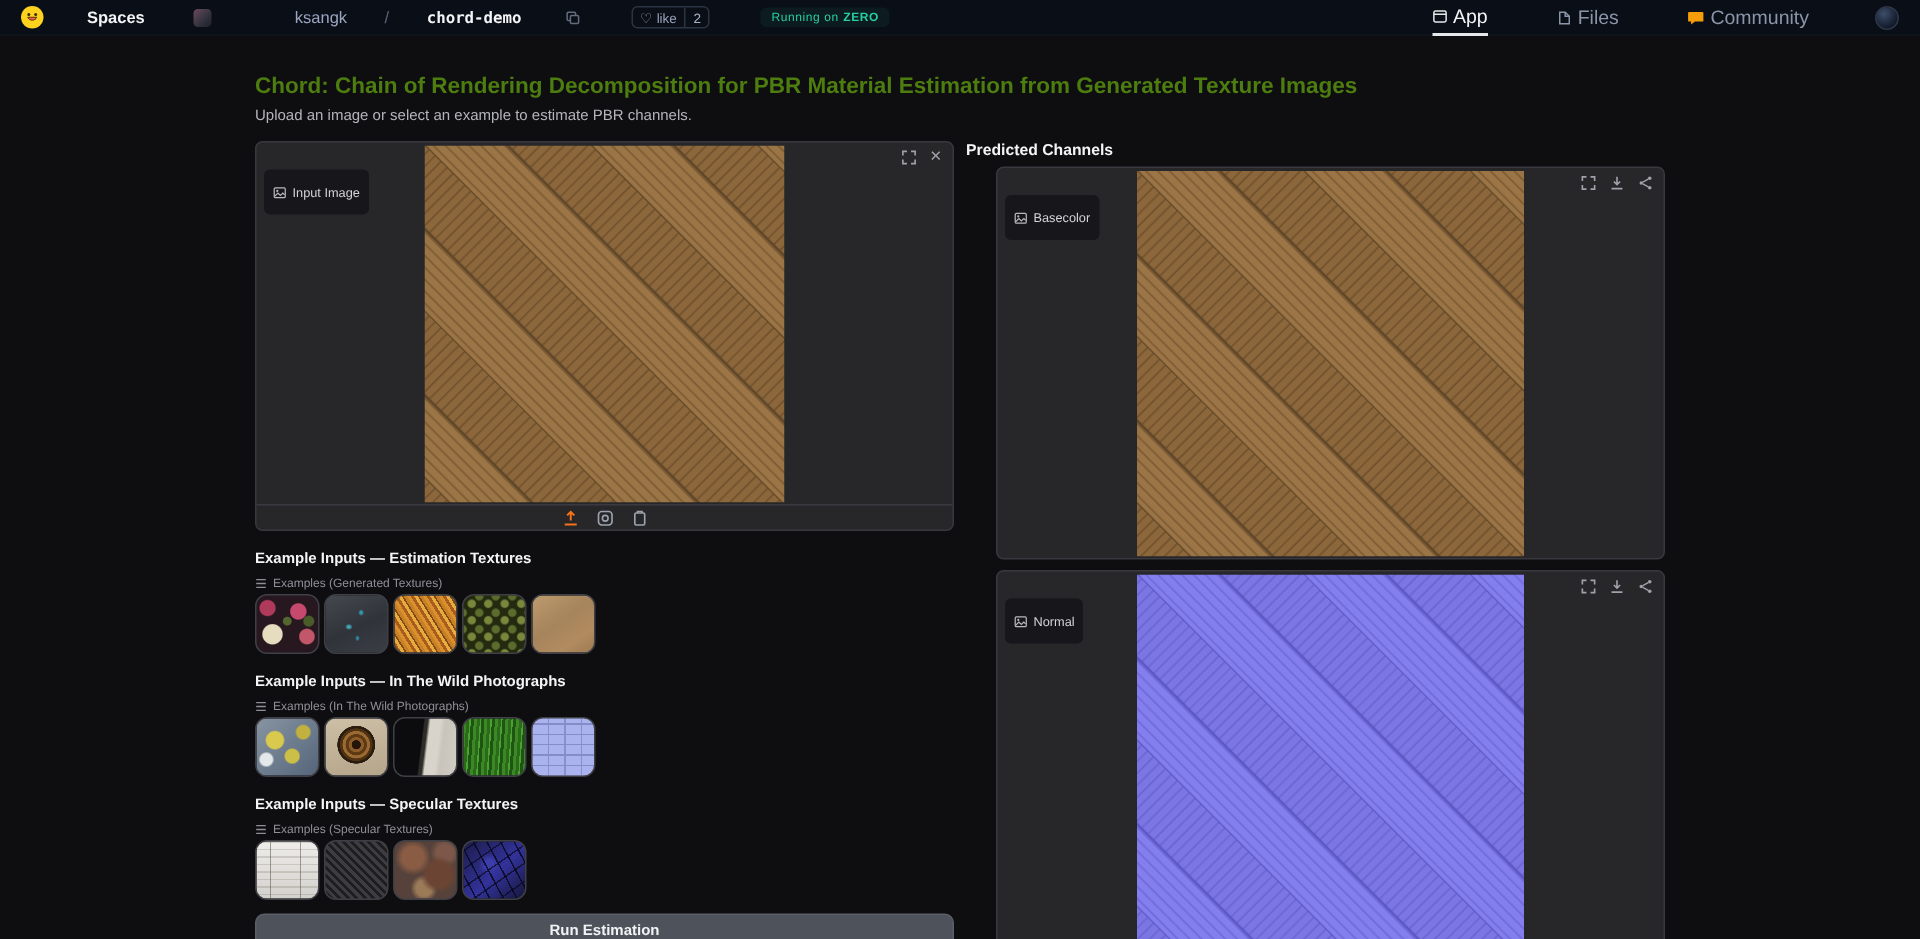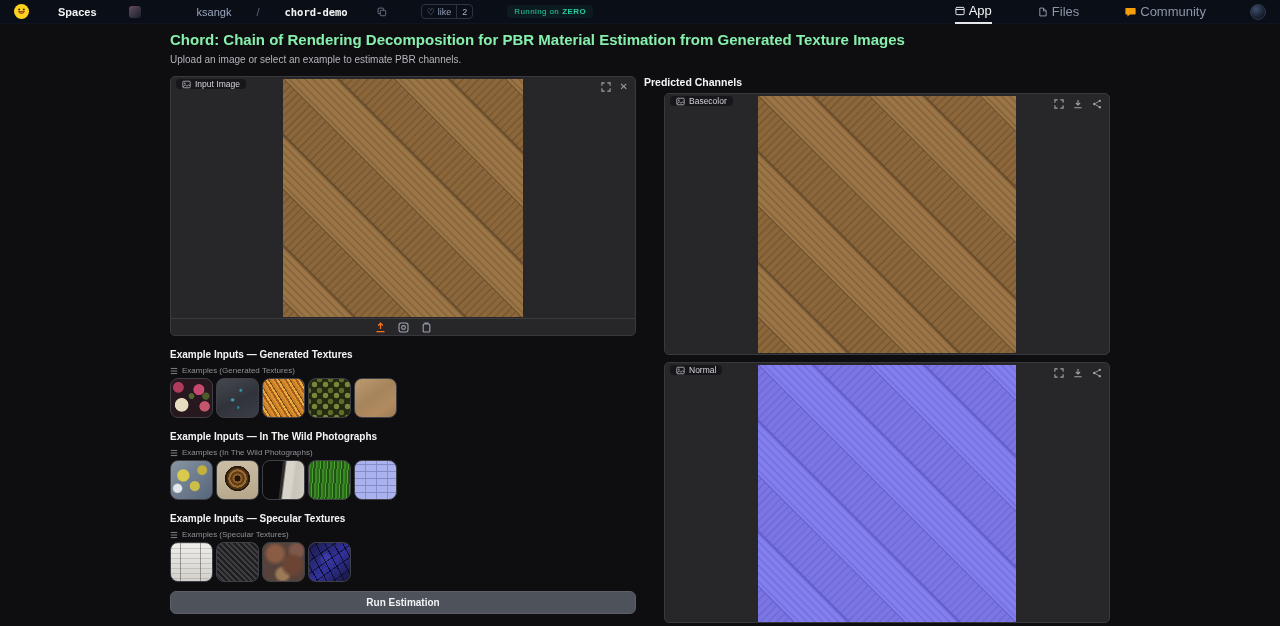--- a/index.html
+++ b/index.html
@@ -34,32 +34,32 @@
     border-radius:4px; padding:2px 7px; font-size:8px; color:#27cf9d; letter-spacing:.4px; cursor:pointer; }
   .running-badge .zero { font-weight:700; }
   .nav-item { display:inline-flex; align-items:center; gap:4px; color:#8b95a8; font-size:13px;
     margin-left:22px; cursor:pointer; height:24px; }
   .nav-item.active { color:#f3f4f6; border-bottom:2px solid #e5e7eb; }
   .user-avatar { width:16px; height:16px; border-radius:50%; margin-left:20px; cursor:pointer;
     background:radial-gradient(circle at 35% 30%, #3d4d69, #141b2b 70%); border:1px solid #2c3748; }
   .icn { display:inline-flex; }
   
   .page { width:940px; margin:0 auto; }
-  .title { font-size:15px; font-weight:700; color:#86efac; margin-top:6px; line-height:19px; }
+  .title { font-size:15px; font-weight:700; color:#4d7c0f; margin-top:24px; line-height:19px; }
   .subtitle { font-size:10px; color:#b4b4bb; margin-top:5px; }
   .cols { display:flex; gap:8px; margin-top:11px; }
   .col-left { width:466px; }
   .col-right { width:466px; }
   
   .panel { position:relative; background:#27272a; border:1px solid #38383e; border-radius:5px; }
   .input-panel { height:260px; }
   .out-panel { height:262px; margin-top:5px;margin-left:20px; }
   .out-panel.normal { height:261px; margin-top:7px; }
-  .chip { position:absolute; top:2px; left:5px; z-index:3; background:rgba(22,22,25,.88);
-    border-radius:4px; padding:0 6px; font-size:8.5px; color:#d4d4d8;
+  .chip { position:absolute; top:18px; left:5px; z-index:3; background:rgba(22,22,25,.88);
+    border-radius:4px; padding:10px 6px; font-size:8.5px; color:#d4d4d8;
     display:inline-flex; align-items:center; gap:4px; }
   .panel-icons { position:absolute; top:5px; right:7px; z-index:3; display:flex; gap:9px;
     color:#a1a1aa; align-items:center; }
   .panel-icons .pi { cursor:pointer; display:inline-flex; font-size:10px; line-height:10px; color:#a1a1aa; }
   .img-area { height:241px; display:flex; align-items:center; justify-content:center; cursor:pointer; }
   .out-area { height:100%; display:flex; align-items:flex-start; justify-content:center; padding-top:2px; overflow:hidden; }
   .img-toolbar { height:18px; border-top:1px solid #3a3a40; display:flex; align-items:center;
     justify-content:center; gap:12px; }
   .tool { display:inline-flex; cursor:pointer; }
   
@@ -257,21 +257,21 @@
           </span>
           <span class="tool">
             <svg width="11" height="11" viewBox="0 0 11 11" fill="none" stroke="#9ca3af" stroke-width="1.1">
                 <rect x="2.2" y="2" width="6.6" height="8" rx="1"></rect>
                 <path d="M4 2V1h3v1"></path>
               </svg>
           </span>
         </div>
       </div>
 
-      <div class="sec-heading">Example Inputs — Generated Textures</div>
+      <div class="sec-heading">Example Inputs — Estimation Textures</div>
       <div class="ex-label">
         <svg width="8" height="8" viewBox="0 0 10 10" fill="none" stroke="#8f8f97" stroke-width="1.1">
             <path d="M1 1.8h8M1 5h8M1 8.2h8"></path>
           </svg>
         <span>Examples (Generated Textures)</span>
       </div>
       <div class="thumb-row">
         <div class="thumb t-floral"></div>
         <div class="thumb t-slate"></div>
         <div class="thumb t-straw"></div>

